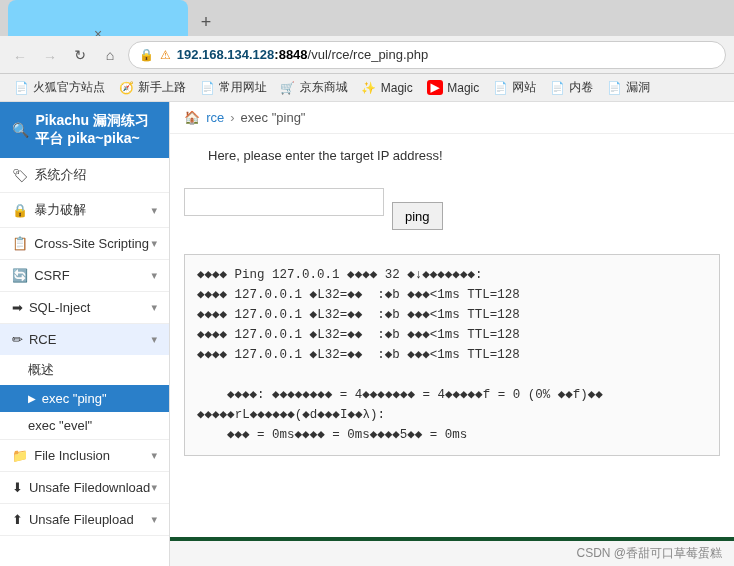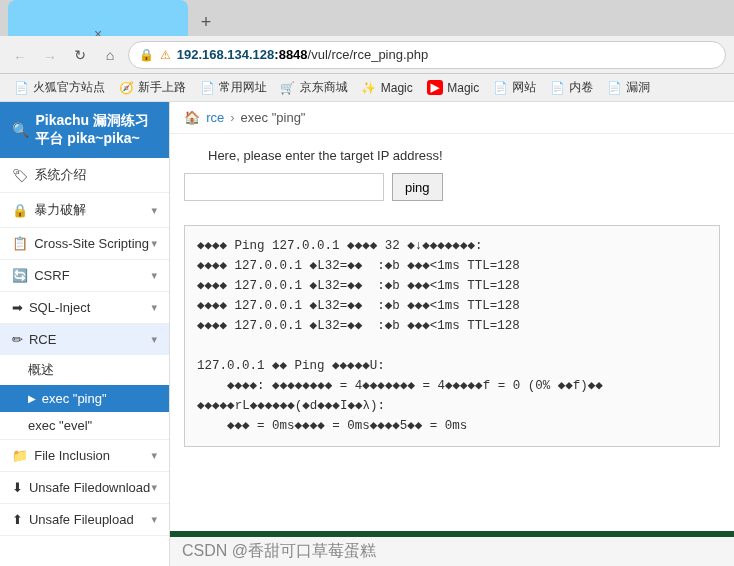--- a/index.html
+++ b/index.html
@@ -46,25 +46,25 @@
 
     
     .main-panel { flex: 1; background: #fff; display: flex; flex-direction: column; overflow: hidden; }
     .breadcrumb { padding: 8px 14px; font-size: 13px; color: #555; display: flex; align-items: center; gap: 6px; border-bottom: 1px solid #eee; }
     .breadcrumb-link { color: #2a7fc9; cursor: pointer; }
     .breadcrumb-sep { color: #888; }
     .page-content { padding: 14px; flex: 1; overflow-y: auto; }
     .page-desc { margin-bottom: 10px; font-size: 13px; color: #333; margin-left: 24px; }
     .input-row { display: flex; align-items: center; gap: 8px; margin-bottom: 10px; }
     .ip-input { border: 1px solid #ccc; padding: 4px 8px; font-size: 13px; width: 200px; height: 28px; }
-    .ping-btn { background: #f0f0f0; border: 1px solid #aaa; padding: 4px 12px; cursor: pointer; font-size: 13px; height: 28px; }
+    .ping-btn { background: #f0f0f0; border: 1px solid #aaa; padding: 4px 12px; cursor: pointer; font-size: 13px; height: 28px; margin-top: 29px; }
     .output-box { border: 1px solid #ccc; background: #fafafa; padding: 10px 12px; font-size: 12.5px; color: #333; line-height: 1.6; font-family: 'Courier New', monospace; min-height: 150px; margin-top: 24px; }
 
     
-    .footer { background: #f5f5f5; border-top: 6px solid #14532d; padding: 4px 12px; font-size: 16px; color: #888; text-align: left; }
+    .footer { background: #f5f5f5; border-top: 4px solid #14532d; padding: 4px 12px; font-size: 12px; color: #888; text-align: right; }
   </style>
 </head>
 <body>
 
 <div class="browser-frame">
 
   <div class="tab-bar">
     <div class="tab">
       <span class="tab-title">Get the pikachu</span>
       <span class="tab-close">×</span>
@@ -249,21 +249,20 @@
           <button class="ping-btn">ping</button>
         </div>
 
         <div class="output-box">
           <div>◆◆◆◆ Ping 127.0.0.1 ◆◆◆◆ 32 ◆↓◆◆◆◆◆◆◆:</div>
           <div>◆◆◆◆ 127.0.0.1 ◆L32=◆◆ &nbsp;:◆b ◆◆◆&lt;1ms TTL=128</div>
           <div>◆◆◆◆ 127.0.0.1 ◆L32=◆◆ &nbsp;:◆b ◆◆◆&lt;1ms TTL=128</div>
           <div>◆◆◆◆ 127.0.0.1 ◆L32=◆◆ &nbsp;:◆b ◆◆◆&lt;1ms TTL=128</div>
           <div>◆◆◆◆ 127.0.0.1 ◆L32=◆◆ &nbsp;:◆b ◆◆◆&lt;1ms TTL=128</div>
           <br>
-          <div>127.0.0.1 ◆◆ Ping ◆◆◆◆◆U:</div>
           <div>&nbsp;&nbsp;&nbsp;&nbsp;◆◆◆◆: ◆◆◆◆◆◆◆◆ = 4◆◆◆◆◆◆◆ = 4◆◆◆◆◆f = 0 (0% ◆◆f)◆◆</div>
           <div>◆◆◆◆◆rL◆◆◆◆◆◆(◆d◆◆◆I◆◆λ):</div>
           <div>&nbsp;&nbsp;&nbsp;&nbsp;◆◆◆ = 0ms◆◆◆◆ = 0ms◆◆◆◆5◆◆ = 0ms</div>
         </div>
       </div>
 
       <div class="footer">
         <span>CSDN @香甜可口草莓蛋糕</span>
       </div>
     </div>

